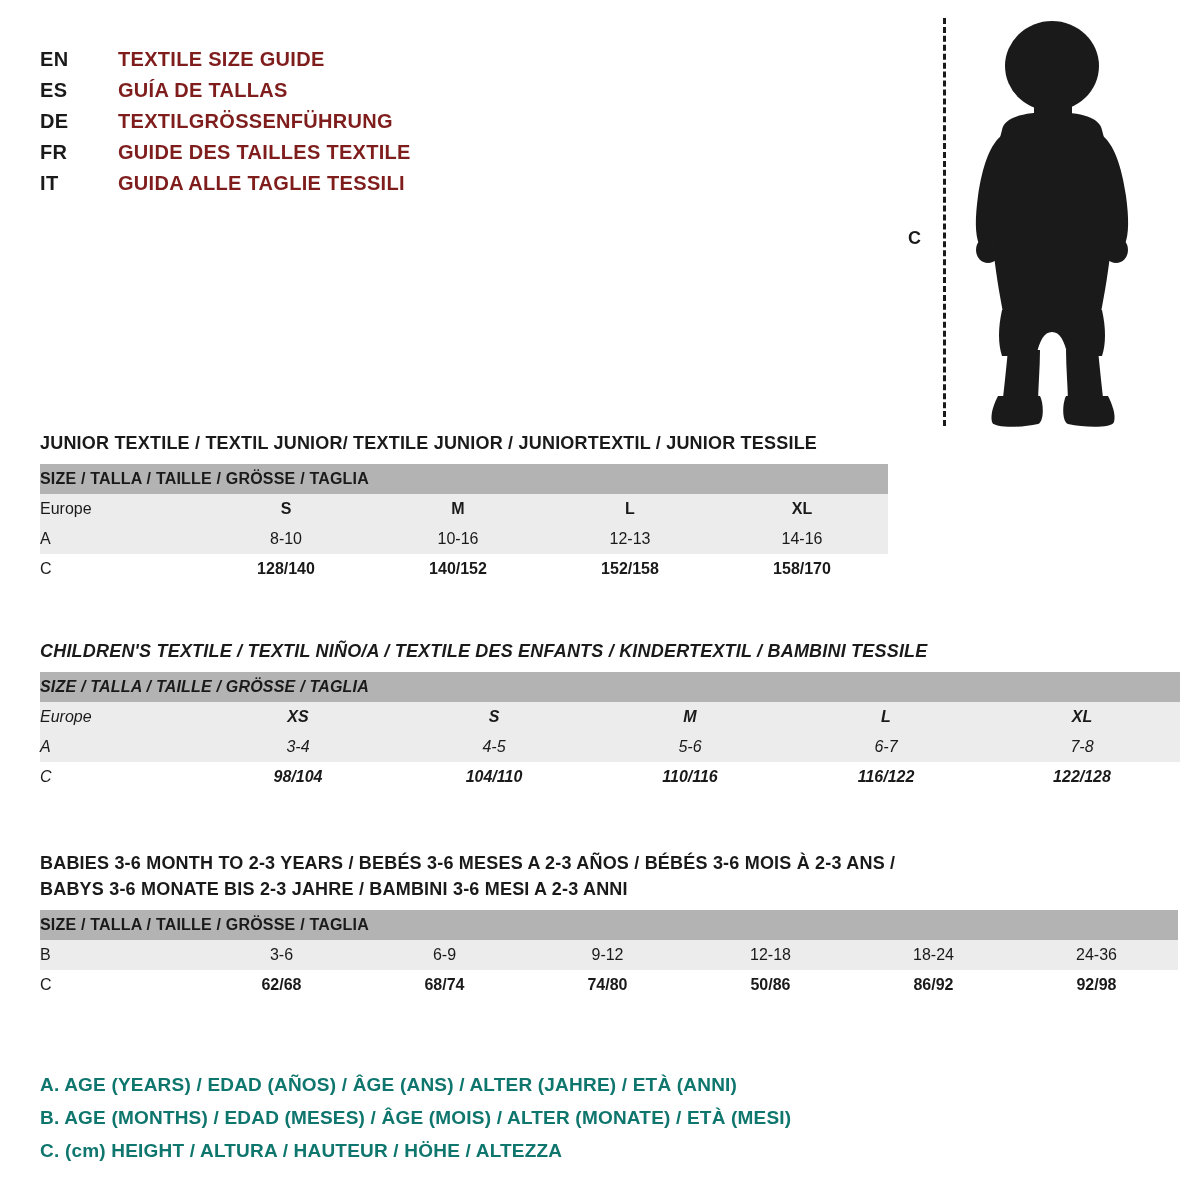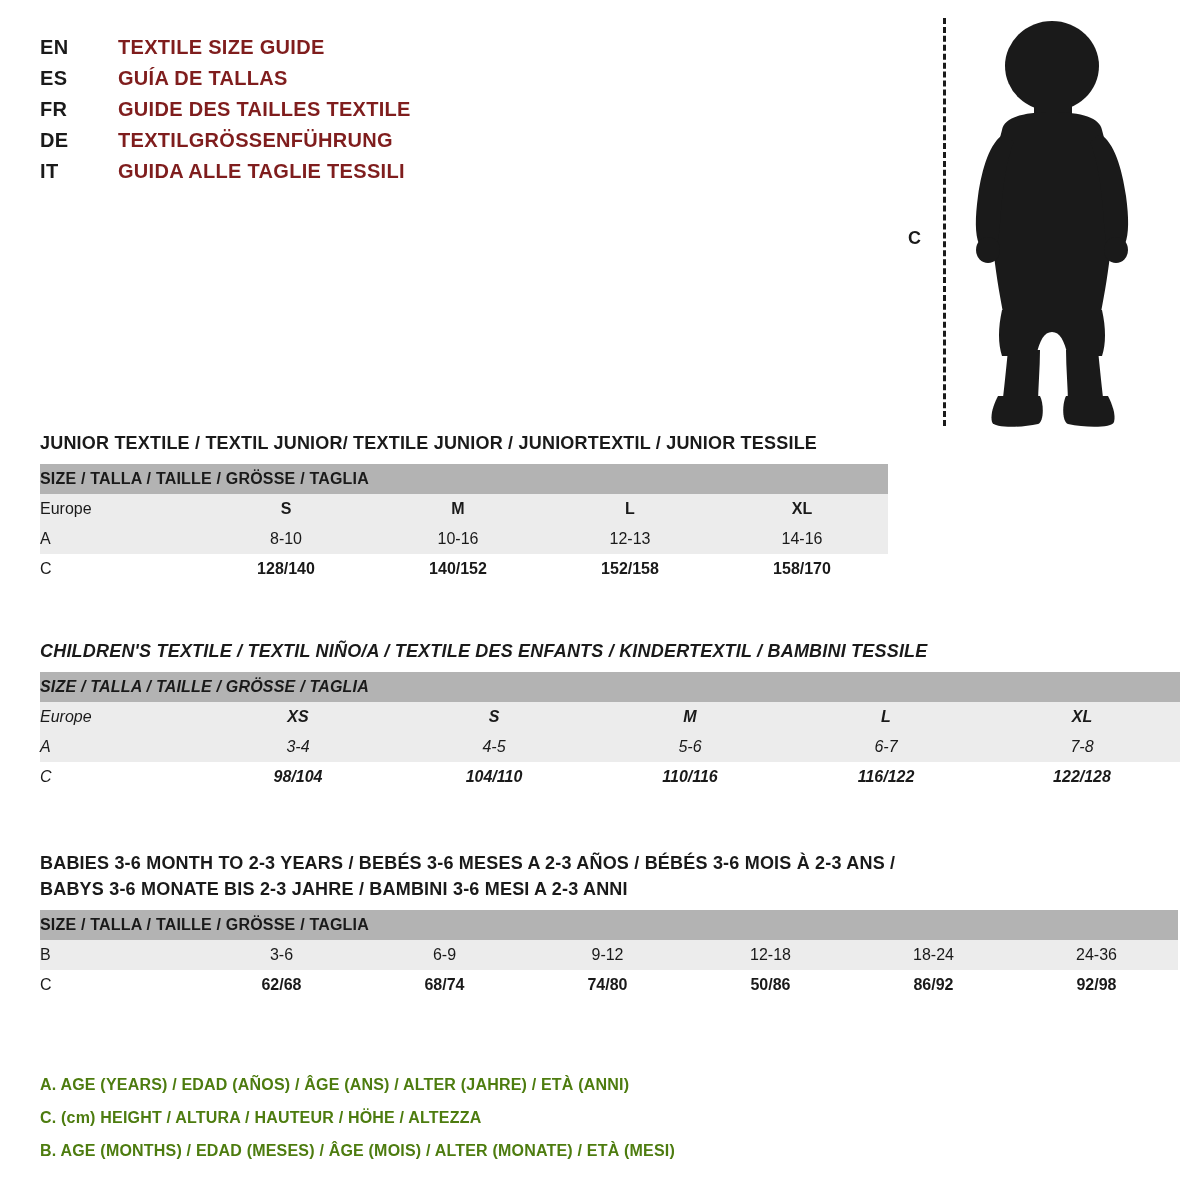--- a/index.html
+++ b/index.html
@@ -19,21 +19,21 @@
     position: relative;
     width: 1200px;
     height: 1200px;
     box-sizing: border-box;
   }
 
   
   .lang-block {
     position: absolute;
     left: 40px;
-    top: 36px;
+    top: 48px;
     width: 620px;
   }
   .lang-row {
     display: flex;
     align-items: baseline;
     height: 31px;
   }
   .lang-code {
     width: 78px;
     font-size: 20px;
@@ -137,49 +137,49 @@
   }
 
   
   .footnotes {
     position: absolute;
     left: 40px;
     top: 1068px;
     width: 1000px;
   }
   .footnote {
-    font-size: 16px;
+    font-size: 19px;
     font-weight: bold;
     letter-spacing: 0.2px;
-    color: #4d7c0f;
+    color: #0f766e;
     line-height: 33px;
     white-space: nowrap;
   }
 </style>
 </head>
 <body>
 
 <div class="page">
 
   <div class="lang-block">
     <div class="lang-row">
       <span class="lang-code">EN</span>
       <span class="lang-title">TEXTILE SIZE GUIDE</span>
     </div>
     <div class="lang-row">
       <span class="lang-code">ES</span>
       <span class="lang-title">GUÍA DE TALLAS</span>
     </div>
     <div class="lang-row">
+      <span class="lang-code">DE</span>
+      <span class="lang-title">TEXTILGRÖSSENFÜHRUNG</span>
+    </div>
+    <div class="lang-row">
       <span class="lang-code">FR</span>
       <span class="lang-title">GUIDE DES TAILLES TEXTILE</span>
-    </div>
-    <div class="lang-row">
-      <span class="lang-code">DE</span>
-      <span class="lang-title">TEXTILGRÖSSENFÜHRUNG</span>
     </div>
     <div class="lang-row">
       <span class="lang-code">IT</span>
       <span class="lang-title">GUIDA ALLE TAGLIE TESSILI</span>
     </div>
   </div>
 
   <div class="figure-area">
     <span class="c-label">C</span>
     <div class="c-dashline"></div>
@@ -339,17 +339,17 @@
           <td class="cell-val cell-bold">50/86</td>
           <td class="cell-val cell-bold">86/92</td>
           <td class="cell-val cell-bold">92/98</td>
         </tr>
       </tbody>
     </table>
   </div>
 
   <div class="footnotes">
     <div class="footnote">A. AGE (YEARS) / EDAD (AÑOS) / ÂGE (ANS) / ALTER (JAHRE) / ETÀ (ANNI)</div>
+    <div class="footnote">B. AGE (MONTHS) / EDAD (MESES) / ÂGE (MOIS) / ALTER (MONATE) / ETÀ (MESI)</div>
     <div class="footnote">C. (cm) HEIGHT / ALTURA / HAUTEUR / HÖHE / ALTEZZA</div>
-    <div class="footnote">B. AGE (MONTHS) / EDAD (MESES) / ÂGE (MOIS) / ALTER (MONATE) / ETÀ (MESI)</div>
   </div>
 
 </div>
 
 </body></html>

